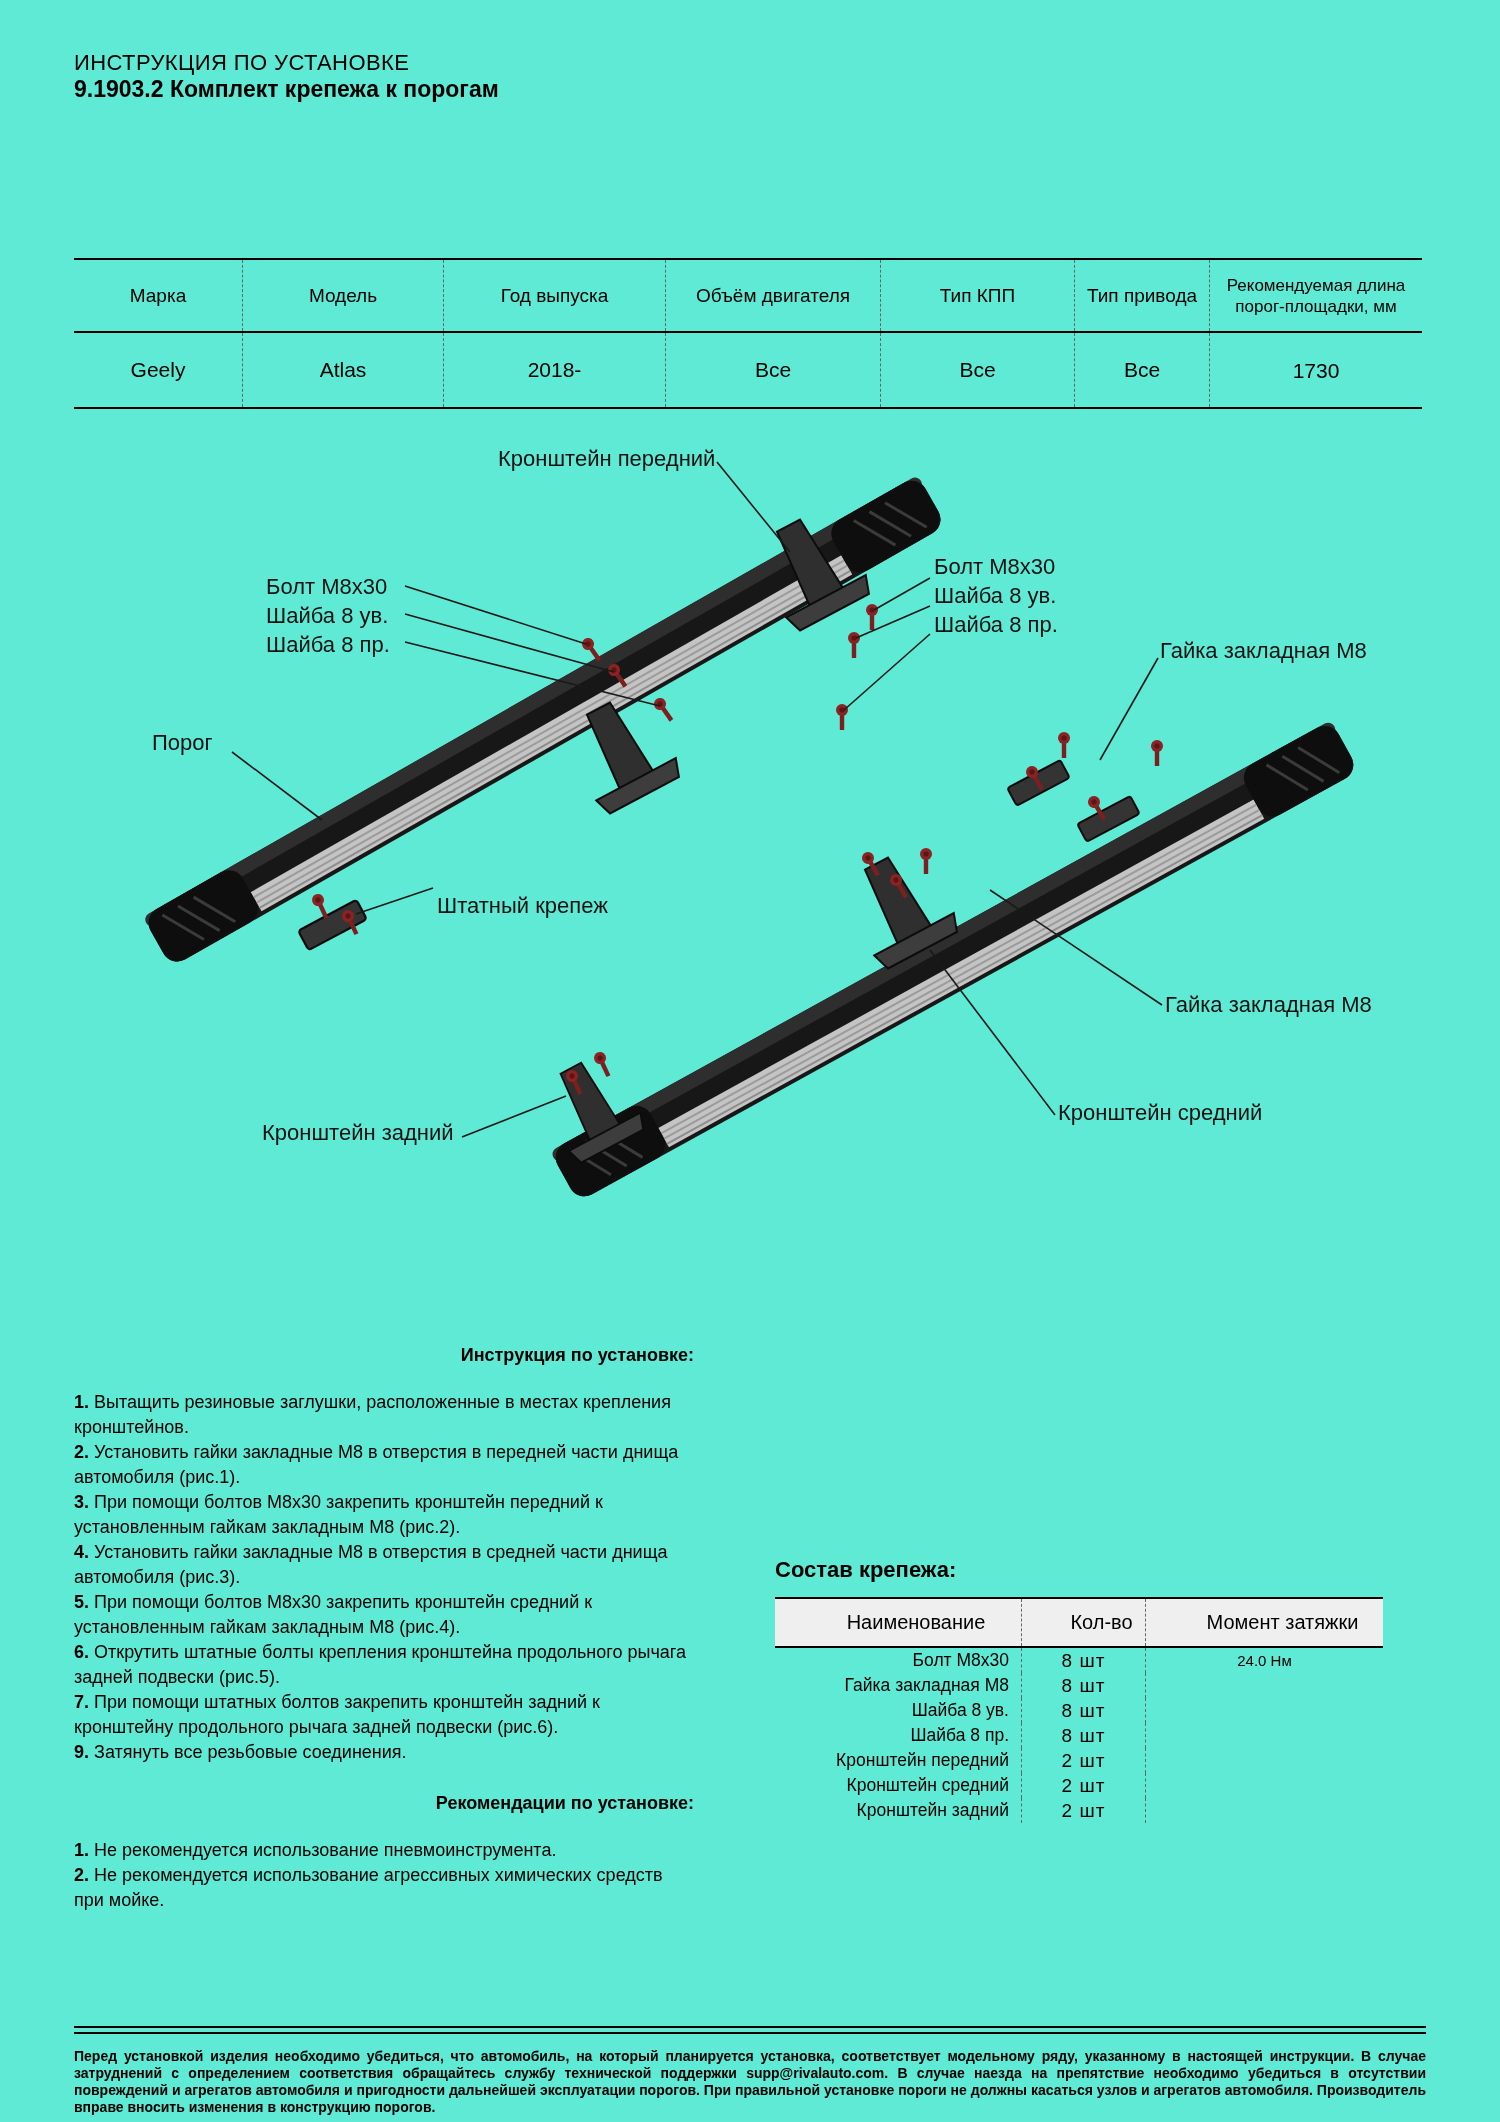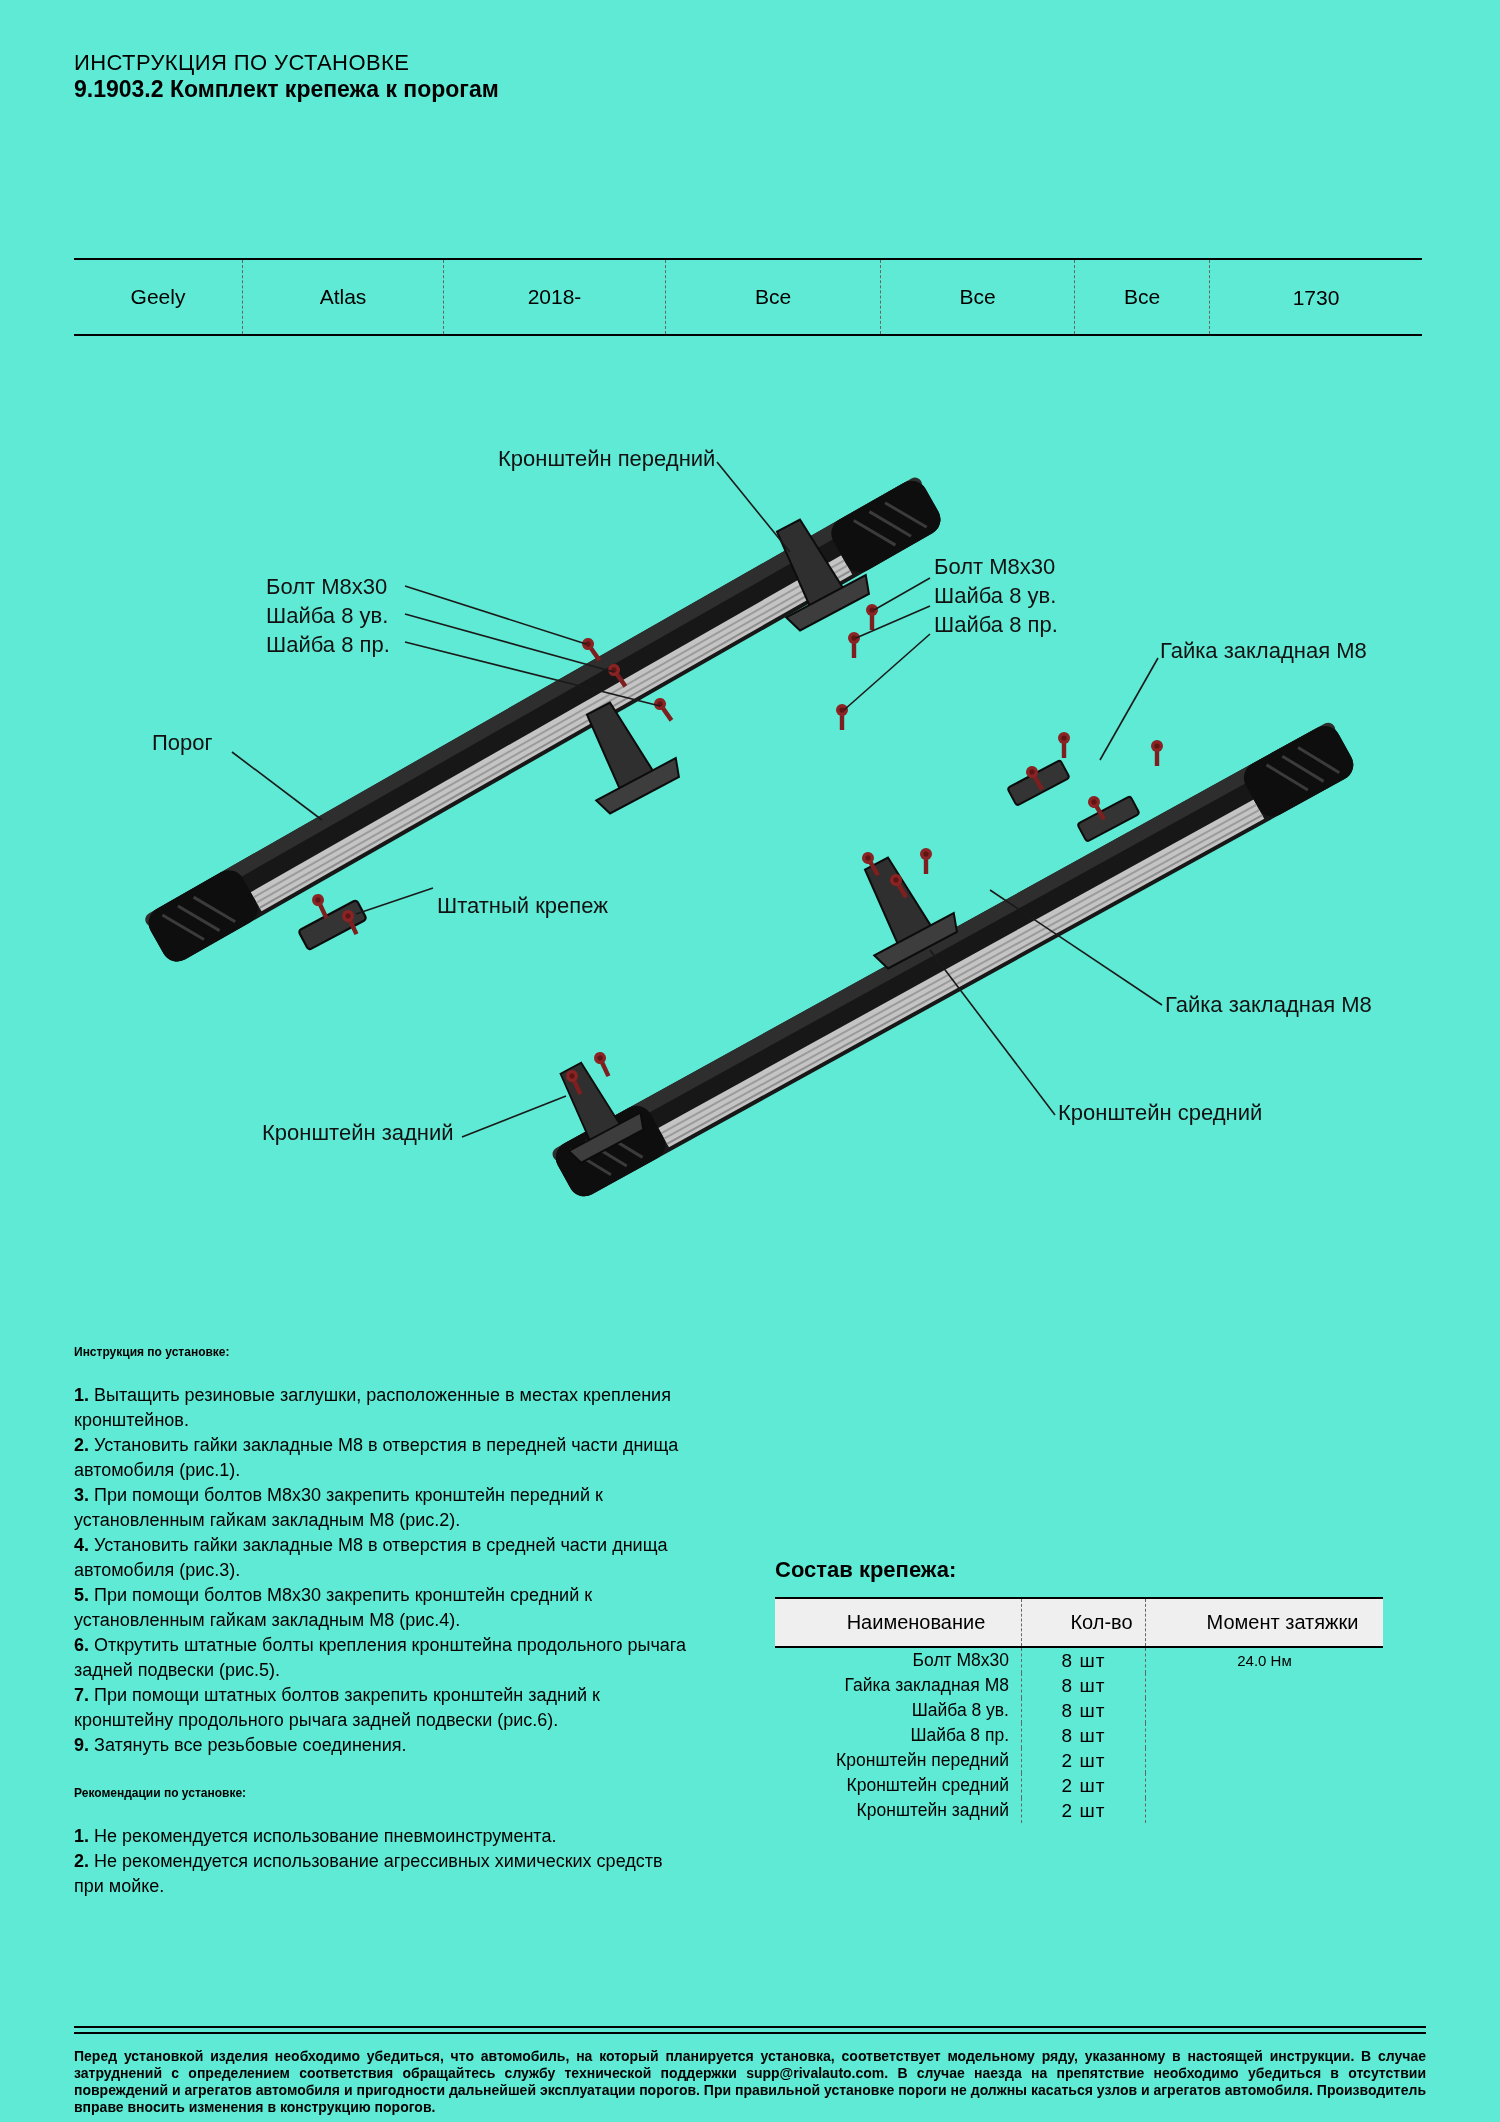--- a/index.html
+++ b/index.html
@@ -25,21 +25,21 @@
   .c6{width:213px;font-size:17px;line-height:21px;}
   .spec-row.vals .c6{font-size:21px;}
 
   
   .diagram-svg{position:absolute;left:0;top:430px;}
   .dlabel{position:absolute;font-size:22px;white-space:nowrap;color:#111;}
   .dlabel .ln{line-height:29px;}
 
   
   .instr{position:absolute;left:74px;top:1345px;width:620px;}
-  .sec-title{font-size:12px;font-weight:bold;margin:0 0 24px 0;}
+  .sec-title{font-size:18px;font-weight:bold;margin:0 0 24px 0;text-align:right;}
   .item{font-size:18px;line-height:25px;margin:0;}
   .item b{font-weight:bold;}
   .recs-title{margin-top:28px;}
 
   
   .hw{position:absolute;left:775px;top:1557px;width:608px;}
   .hw-title{font-size:22px;font-weight:bold;margin:0 0 14px 0;}
   .hw-table{border-top:2px solid #000;}
   .hw-head{display:flex;background:#efefef;border-bottom:2px solid #000;height:47px;align-items:center;}
   .hw-hcell{display:flex;align-items:center;justify-content:center;font-size:20px;box-sizing:border-box;height:100%;padding-left:36px;}
@@ -58,20 +58,29 @@
 <body>
 
 <div class="page">
 
   <div class="hdr">
     <div class="t1">ИНСТРУКЦИЯ ПО УСТАНОВКЕ</div>
     <div class="t2">9.1903.2 Комплект крепежа к порогам</div>
   </div>
 
   <div class="spec">
+    <div class="spec-row head">
+      <div class="spec-cell c0">Марка</div>
+      <div class="spec-cell c1">Модель</div>
+      <div class="spec-cell c2">Год выпуска</div>
+      <div class="spec-cell c3">Объём двигателя</div>
+      <div class="spec-cell c4">Тип КПП</div>
+      <div class="spec-cell c5">Тип привода</div>
+      <div class="spec-cell c6">Рекомендуемая длина порог-площадки, мм</div>
+    </div>
     <div class="spec-row vals">
       <div class="spec-cell c0">Geely</div>
       <div class="spec-cell c1">Atlas</div>
       <div class="spec-cell c2">2018-</div>
       <div class="spec-cell c3">Все</div>
       <div class="spec-cell c4">Все</div>
       <div class="spec-cell c5">Все</div>
       <div class="spec-cell c6">1730</div>
     </div>
   </div>

